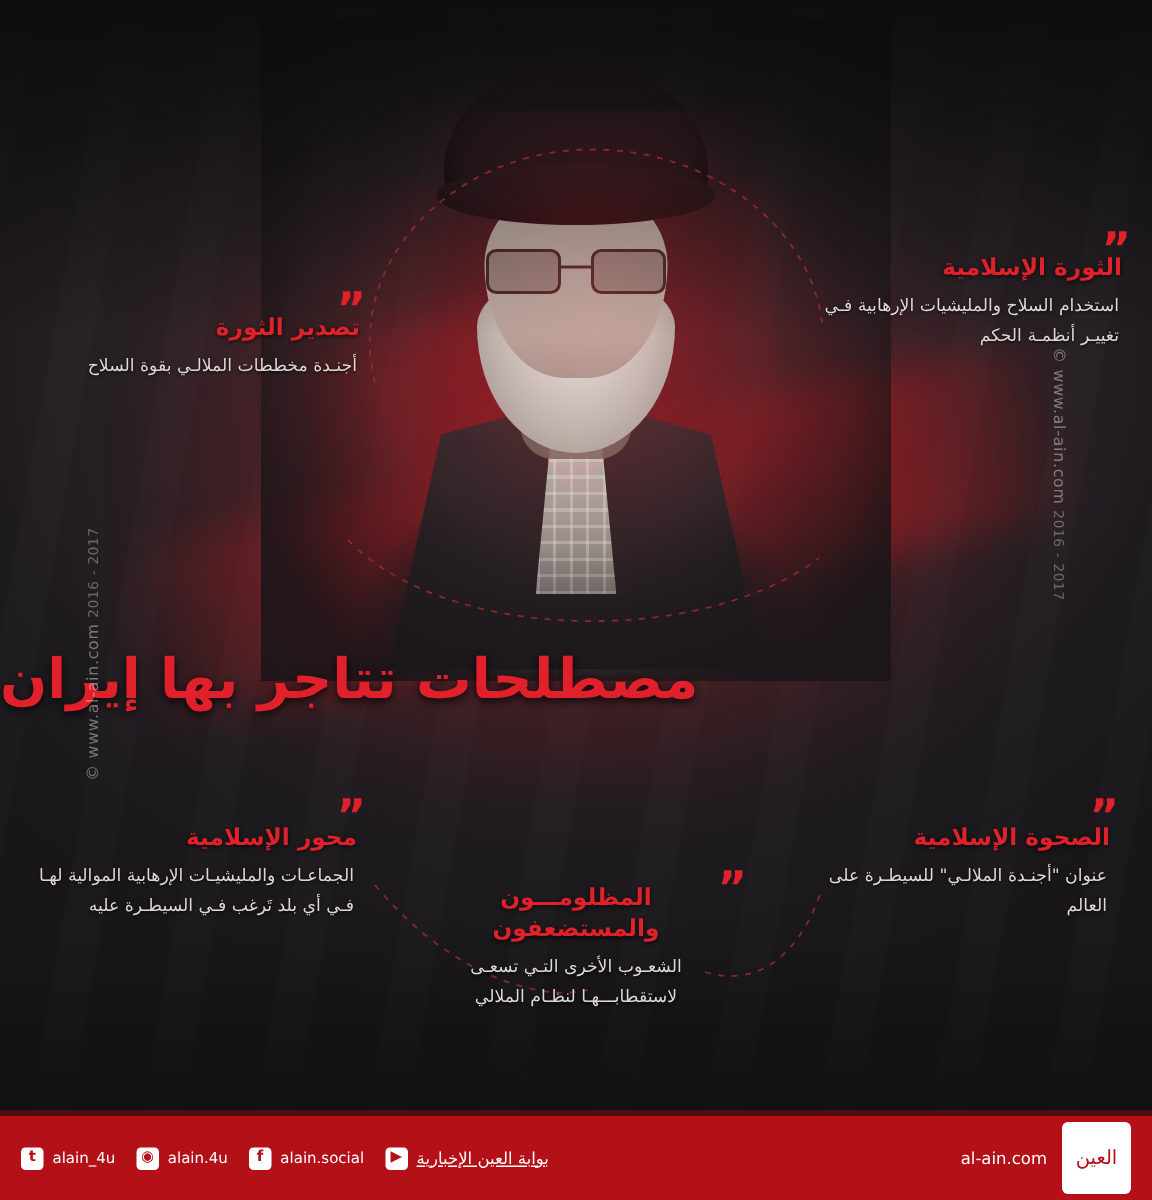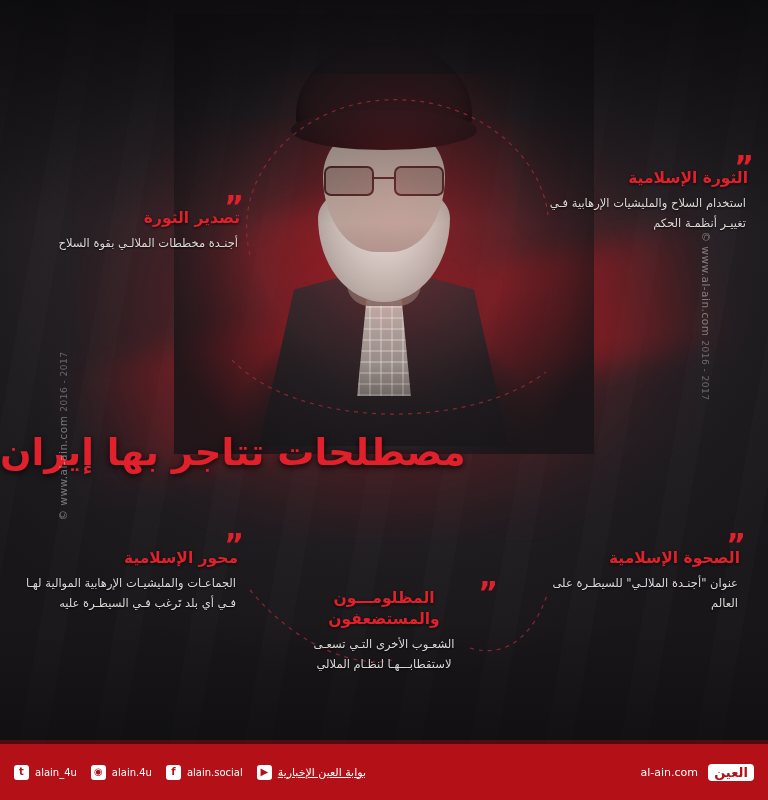--- a/index.html
+++ b/index.html
@@ -356,26 +356,26 @@
     margin-right: 4px;
     text-decoration: underline;
   }
   .footer-right {
     display: flex;
     align-items: center;
     gap: 10px;
   }
   .site-url { color: #ffffff; font-size: 11px; }
   .brand-badge {
-    width: 46px; height: 17px;
+    width: 46px; height: 48px;
     background: #ffffff;
     border-radius: 4px;
     color: #b31017;
     font-size: 13px;
-    font-weight: bold;
+    font-weight: normal;
     display: flex;
     align-items: center;
     justify-content: center;
     direction: rtl;
     text-align: right;
   }
   .footer-strip {
     position: absolute;
     left: 0; right: 0; bottom: 56px;
     height: 4px;

